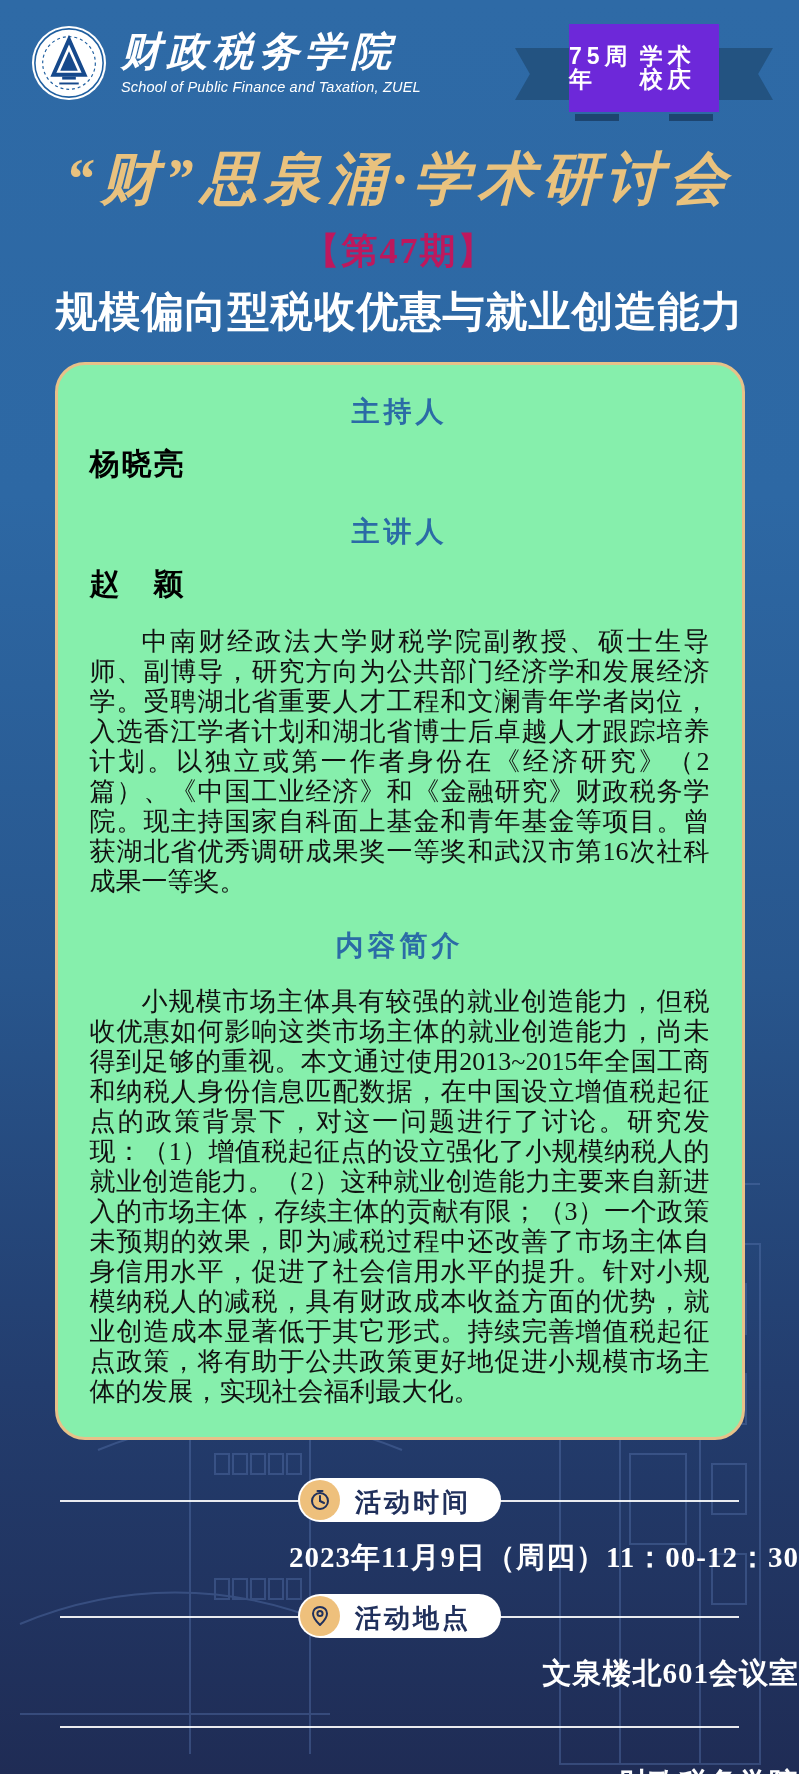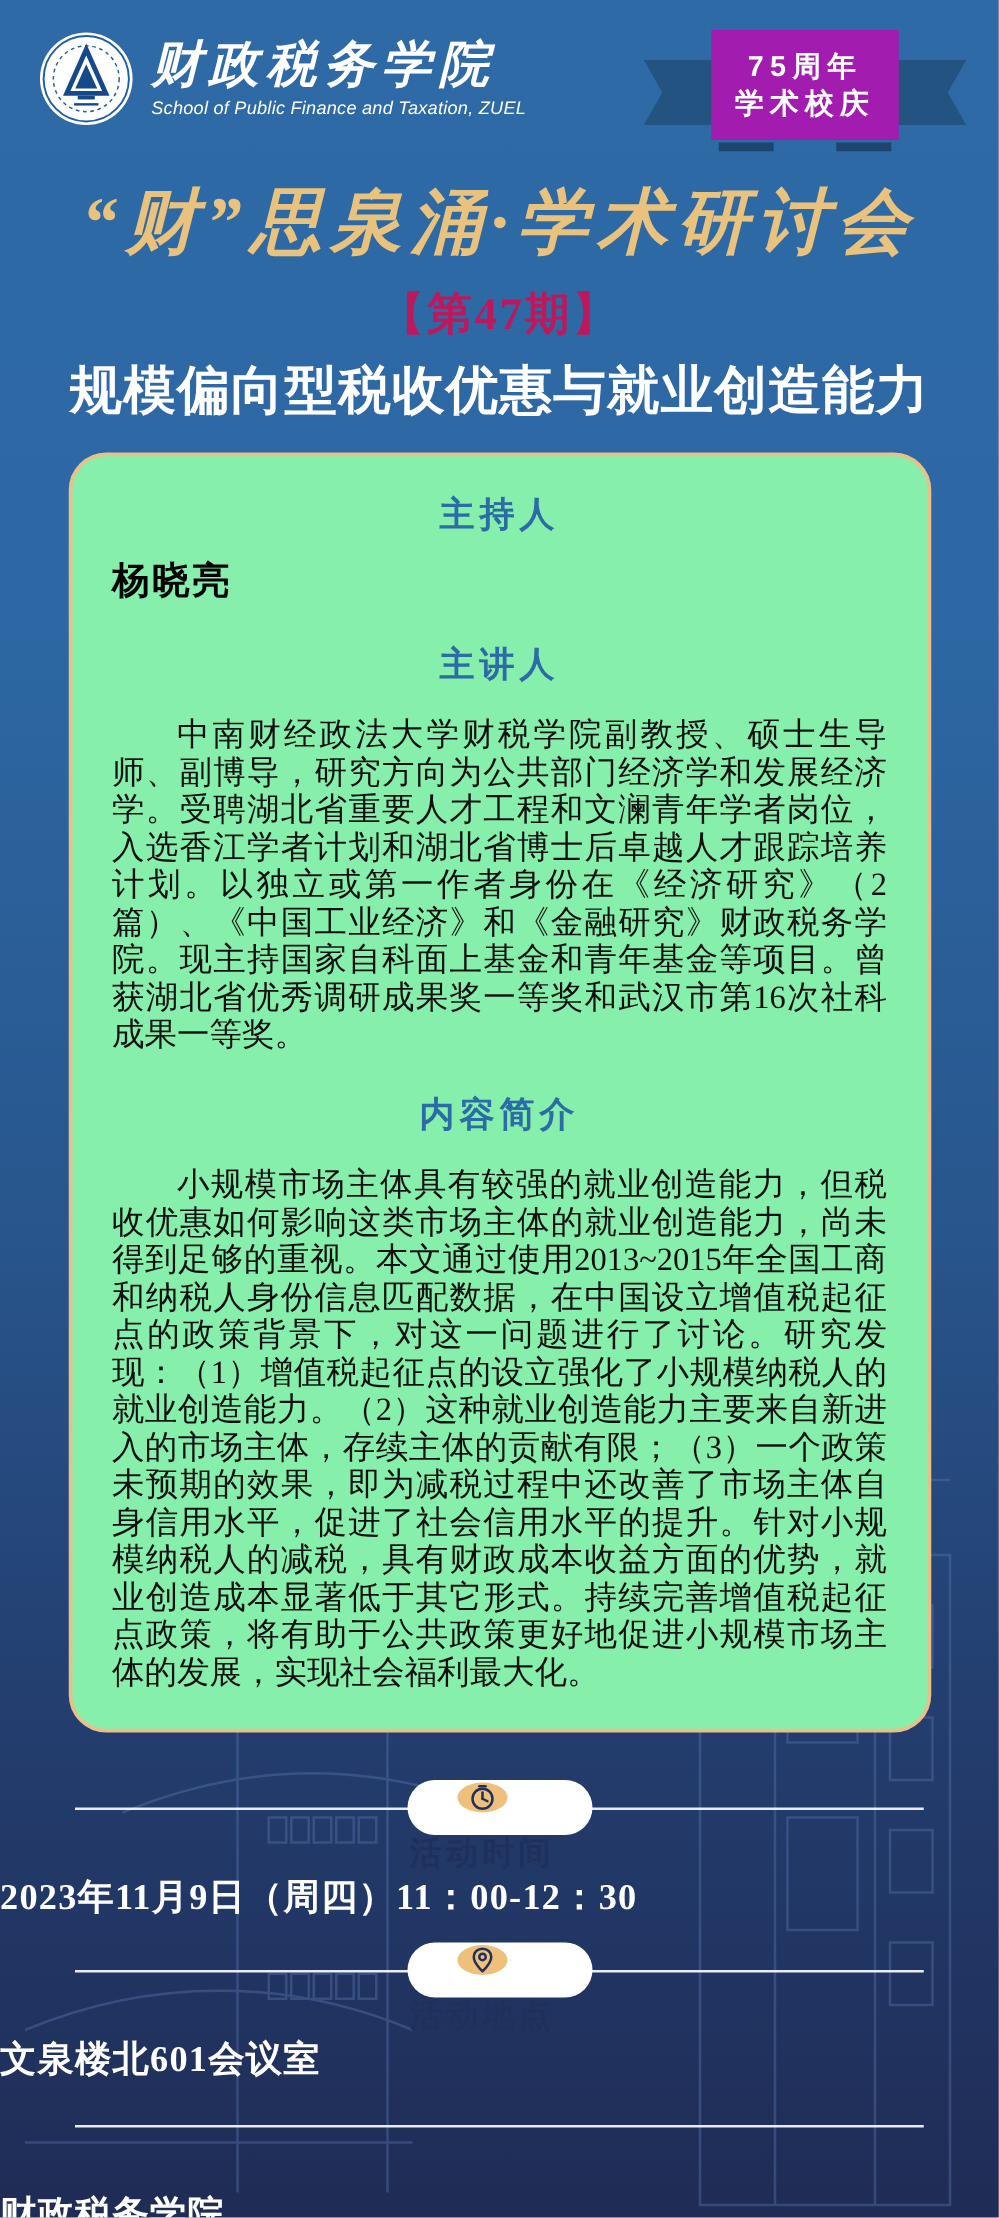--- a/index.html
+++ b/index.html
@@ -21,22 +21,22 @@
     color:#fff; font-size:14.5px; font-style:italic; margin-top:6px; letter-spacing:.2px;
     font-family:"Liberation Sans","DejaVu Sans",sans-serif;
   }
   
   .badge{ position:relative; width:258px; height:104px; margin-top:-2px; }
   .badge .tail{ position:absolute; top:26px; width:62px; height:52px; background:#235381; }
   .badge .tail.left{ left:0; clip-path:polygon(0 0,100% 0,100% 100%,0 100%,24% 50%); }
   .badge .tail.right{ right:0; clip-path:polygon(0 0,100% 0,76% 50%,100% 100%,0 100%); }
   .badge .panel{
     position:absolute; left:50%; transform:translateX(-50%); top:2px;
-    width:150px; height:88px; background:#a21caf;
-    display:flex; flex-direction:column; align-items:center; justify-content:center; gap:6px;
+    width:150px; height:88px; background:#6d28d9;
+    display:flex; flex-direction:row; align-items:center; justify-content:center; gap:6px;
   }
   .badge .panel span{
     color:#fff; font-weight:bold; font-size:23px; letter-spacing:5px; line-height:1;
     font-family:"Liberation Sans","DejaVu Sans",sans-serif;
   }
   .badge .fold{ position:absolute; top:92px; width:44px; height:7px; background:#1d4570; }
   .badge .fold.fl{ left:60px; } .badge .fold.fr{ right:60px; }
   
   .callig{
     margin-top:22px; text-align:center; color:#e9c27e; font-size:57px; font-weight:bold;
@@ -56,29 +56,29 @@
   .card p.body{
     margin-top:22px; color:#111; font-size:26px; line-height:30px;
     text-align:justify; text-indent:2em;
   }
   
   .details{ position:relative; z-index:2; margin-top:38px; }
   .detail-row{ position:relative; height:44px; }
   .detail-line{ position:absolute; left:60px; right:60px; top:50%; height:2px; background:rgba(255,255,255,.9); }
   .pill{
     position:relative; margin:16px auto; width:max-content; height:44px; background:#fff;
-    border-radius:24px; display:flex; align-items:center; gap:15px; padding:2px 30px 2px 2px;flex-direction:column;
+    border-radius:24px; display:flex; align-items:flex-end; gap:15px; padding:2px 30px 2px 2px;
   }
   .pill .circ{
     width:40px; height:40px; border-radius:50%; background:#eec07c;
     display:flex; align-items:center; justify-content:center;
   }
   .pill .circ svg{ stroke:#20305c; fill:none; stroke-width:2; stroke-linecap:round; stroke-linejoin:round; }
   .pill .lbl{ color:#20305c; font-size:26px; font-weight:bold; letter-spacing:3px; }
-  .detail-value{ text-align:left; color:#fff; font-size:29px; font-weight:bold; letter-spacing:1px; margin:30px 0 10px; }
+  .detail-value{ text-align:right; color:#fff; font-size:29px; font-weight:bold; letter-spacing:1px; margin:16px 0 10px; }
   
   .watermark{ position:absolute; left:0; bottom:0; width:799px; height:620px; z-index:1; pointer-events:none; opacity:.4; }
   .watermark *{ stroke:#5a77b0; fill:none; stroke-width:2; }
 </style>
 </head>
 <body>
 
 <div class="header">
   <div class="logo-block">
     <svg class="logo-emblem" viewBox="0 0 80 80">
@@ -108,20 +108,21 @@
 </div>
 
 <div class="callig">“财”思泉涌·学术研讨会</div>
 <div class="issue">【第47期】</div>
 <div class="topic">规模偏向型税收优惠与就业创造能力</div>
 
 <div class="card">
   <div class="h">主持人</div>
   <div class="name">杨晓亮</div>
   <div class="h speaker">主讲人</div>
+  <div class="name">赵　颖</div>
   <p class="body">中南财经政法大学财税学院副教授、硕士生导师、副博导，研究方向为公共部门经济学和发展经济学。受聘湖北省重要人才工程和文澜青年学者岗位，入选香江学者计划和湖北省博士后卓越人才跟踪培养计划。以独立或第一作者身份在《经济研究》（2篇）、《中国工业经济》和《金融研究》财政税务学院。现主持国家自科面上基金和青年基金等项目。曾获湖北省优秀调研成果奖一等奖和武汉市第16次社科成果一等奖。</p>
   <div class="h abstract">内容简介</div>
   <p class="body">小规模市场主体具有较强的就业创造能力，但税收优惠如何影响这类市场主体的就业创造能力，尚未得到足够的重视。本文通过使用2013~2015年全国工商和纳税人身份信息匹配数据，在中国设立增值税起征点的政策背景下，对这一问题进行了讨论。研究发现：（1）增值税起征点的设立强化了小规模纳税人的就业创造能力。（2）这种就业创造能力主要来自新进入的市场主体，存续主体的贡献有限；（3）一个政策未预期的效果，即为减税过程中还改善了市场主体自身信用水平，促进了社会信用水平的提升。针对小规模纳税人的减税，具有财政成本收益方面的优势，就业创造成本显著低于其它形式。持续完善增值税起征点政策，将有助于公共政策更好地促进小规模市场主体的发展，实现社会福利最大化。</p>
 </div>
 
 <svg class="watermark" viewBox="0 0 799 620">
   <path d="M250 18 V 72"></path>
   <path d="M214 100 Q250 58 286 100"></path>
   <path d="M146 146 C205 112 295 112 354 146"></path>
   <path d="M122 220 C205 184 295 184 378 220"></path>

